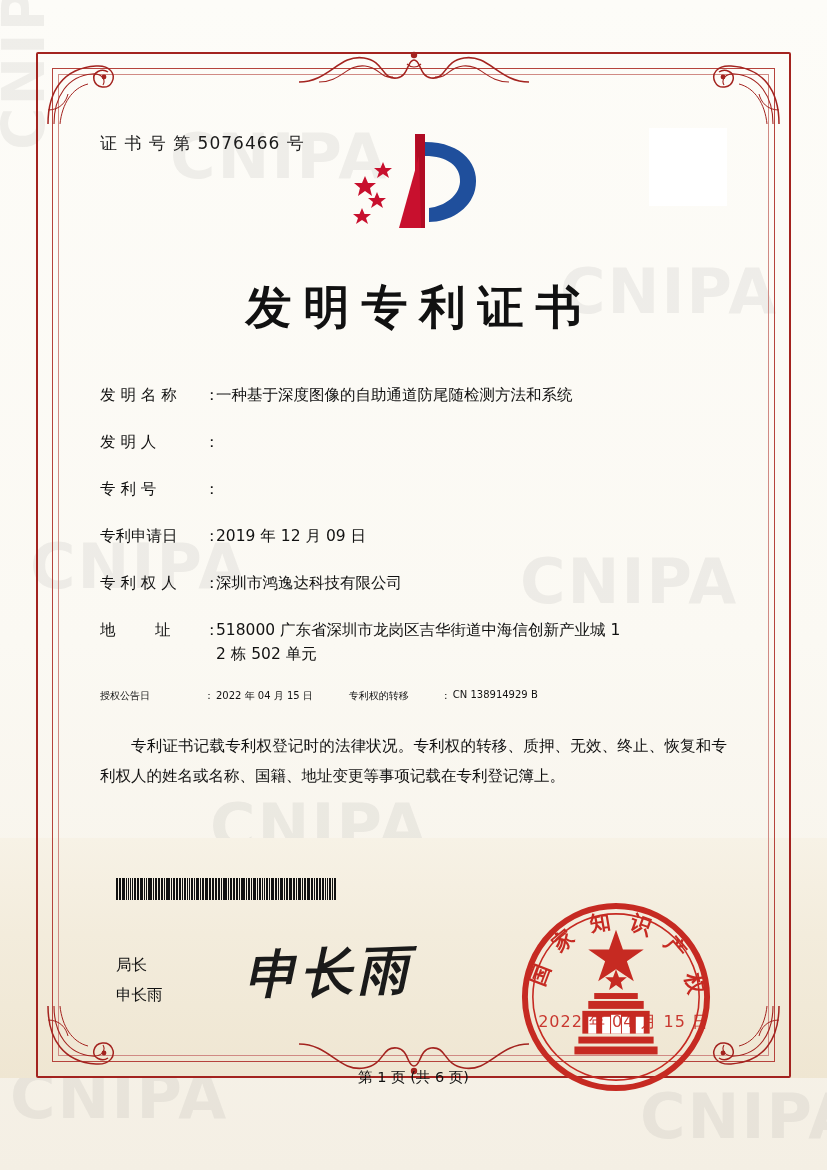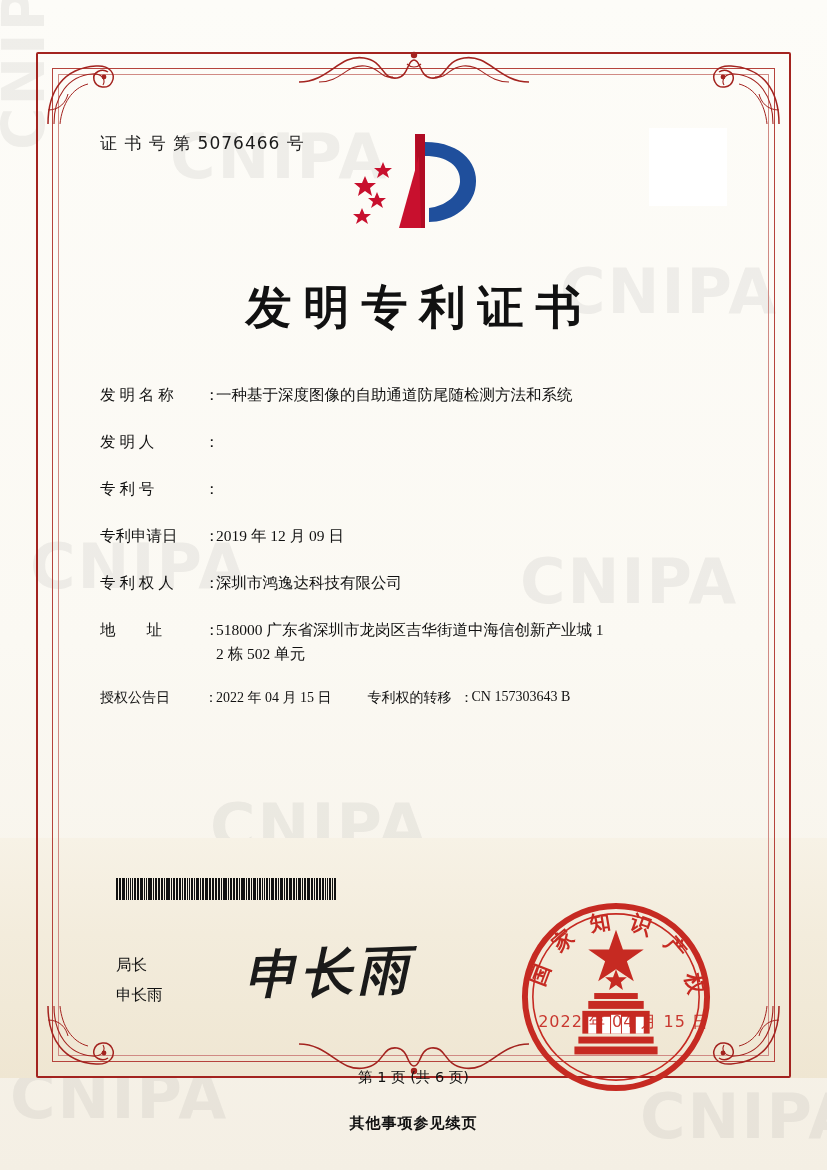--- a/index.html
+++ b/index.html
@@ -106,37 +106,37 @@
 
   .title{
     text-align:center;
     font-family:"DejaVu Serif","Liberation Serif",serif;
     font-size:46px;font-weight:700;color:#111;
     letter-spacing:12px;
     margin:122px 0 0 0;
     padding-left:12px;
   }
 
-  .fields{margin-top:44px;font-family:Liberation Serif, serif;}
+  .fields{margin-top:44px;}
   .field{
     display:flex;align-items:flex-start;
     font-size:15.5px;color:#111;
     margin-bottom:23px;
     line-height:1.55;
   }
   .f-label{
     width:104px;flex:0 0 104px;
     letter-spacing:0px;
     white-space:pre;
   }
   .f-colon{width:12px;flex:0 0 12px;}
   .f-value{flex:1 1 auto;}
   .f-value .line2{display:block;}
 
-  .field-row2{display:flex;align-items:flex-end;font-size:14px;color:#111;margin-bottom:23px;}
+  .field-row2{display:flex;align-items:flex-end;font-size:10px;color:#111;margin-bottom:23px;}
   .half{display:flex;align-items:flex-start;}
   .half.right{margin-left:36px;}
   .half .f-label{width:104px;flex:0 0 104px;}
   .half.right .f-label{width:92px;flex:0 0 92px;}
 
   .paragraphs{margin-top:28px;font-size:15.5px;line-height:1.95;color:#111;text-align:justify;}
   .paragraphs p{margin:0 0 2px 0;text-indent:2em;}
 
   
   .lower{
@@ -330,27 +330,28 @@
 
       <div class="field-row2">
         <div class="half">
           <div class="f-label">授权公告日</div>
           <div class="f-colon">：</div>
           <div class="f-value">2022 年 04 月 15 日</div>
         </div>
         <div class="half right">
           <div class="f-label">专利权的转移</div>
           <div class="f-colon">：</div>
-          <div class="f-value">CN 157303643 B</div>
+          <div class="f-value">CN 138914929 B</div>
         </div>
       </div>
 
     </div>
 
     <div class="paragraphs">
+      <p>专利证书记载专利权登记时的法律状况。专利权的转移、质押、无效、终止、恢复和专利权人的姓名或名称、国籍、地址变更等事项记载在专利登记簿上。</p>
     </div>
 
   </div>
 
   <div class="barcode" id="barcode">
       <span style="width:3px;"></span>
       <span style="width:1.3px;background:transparent;"></span>
       <span style="width:3px;"></span>
       <span style="width:1.3px;background:transparent;"></span>
       <span style="width:1.4px;"></span>
@@ -579,15 +580,14 @@
         <path id="arcTop" d="M 26 104 A 74 74 0 0 1 174 104"></path>
       </defs>
       <text font-family="DejaVu Serif, Liberation Serif, serif" font-size="21" font-weight="700" fill="#c62a22" letter-spacing="5">
         <textPath href="#arcTop" startOffset="6%">国 家 知 识 产 权 局</textPath>
       </text>
     </svg>
   </div>
   <div class="seal-date">2022 年 04 月 15 日</div>
 
   <div class="page-no">第 1 页 (共 6 页)</div>
-  <div class="footnote">其他事项参见续页</div>
 
 </div>
 
 </body></html>

